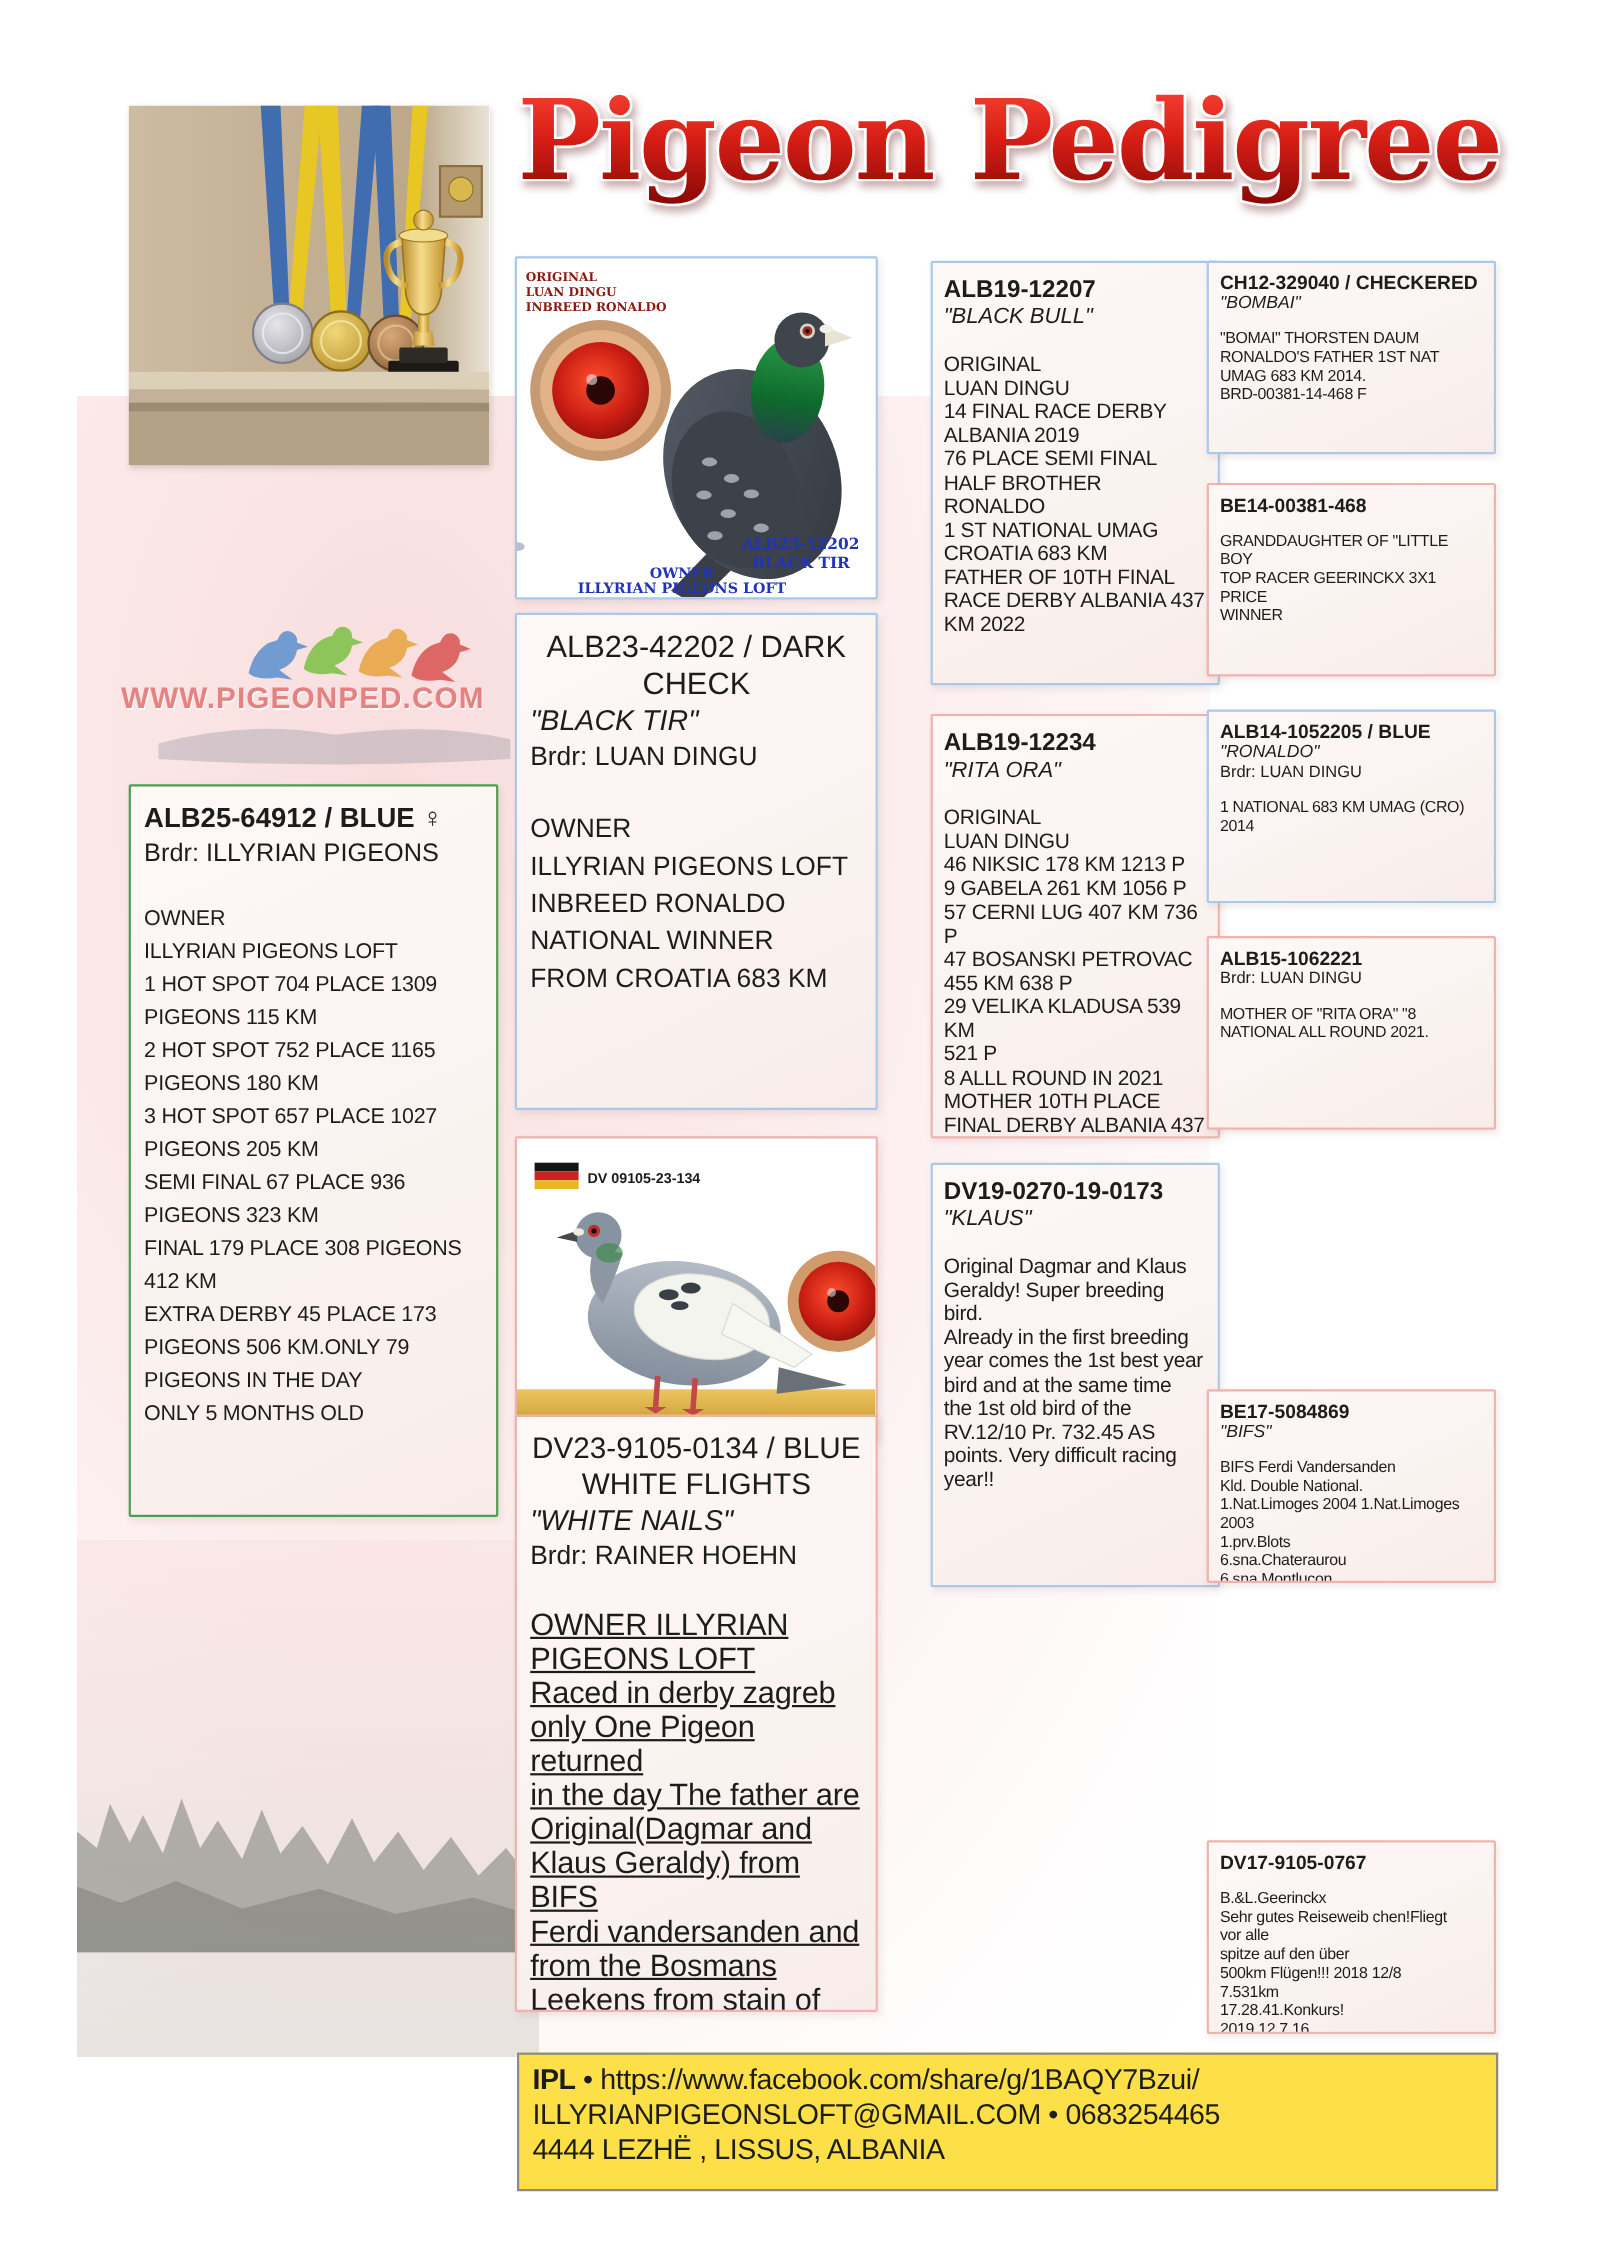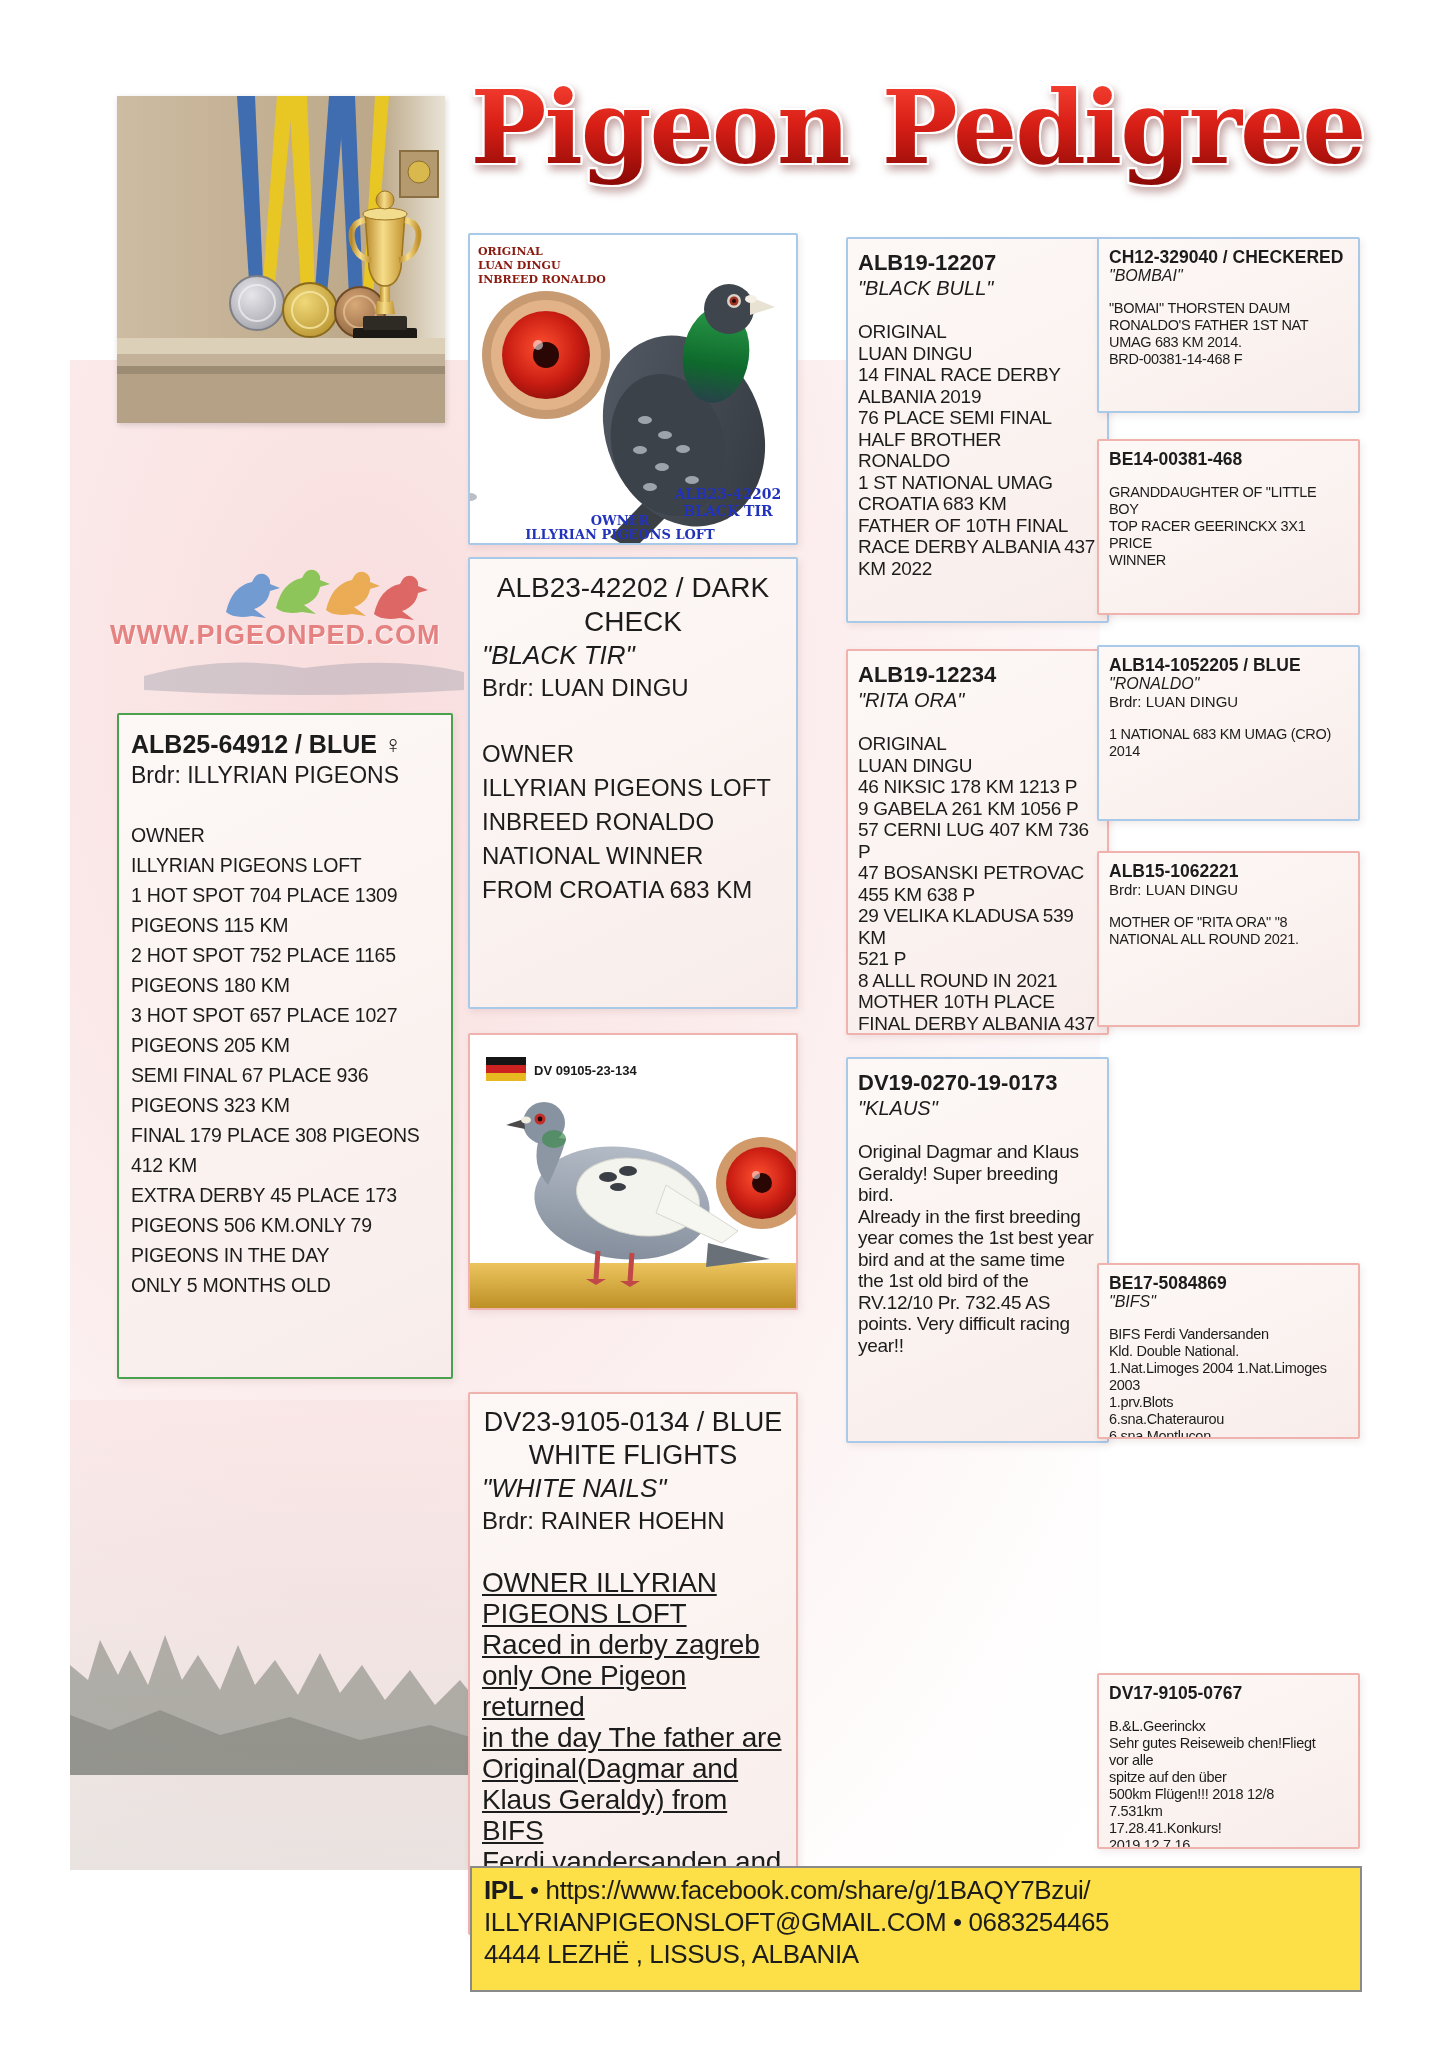--- a/index.html
+++ b/index.html
@@ -28,21 +28,21 @@
   
   .subject{left:117px;top:697px;width:336px;height:666px;padding:14px 12px;}
   .subject .ring{font-size:25px;font-weight:bold;line-height:31px;}
   .subject .brdr{font-size:23px;line-height:30px;}
   .subject .body{font-size:19.5px;line-height:30px;margin-top:30px;letter-spacing:-.2px;}
   
   .photobox{background:#fff;padding:0;}
   .photo1{left:468px;top:233px;width:330px;height:312px;}
   .photo2{left:468px;top:1033px;width:330px;height:277px;}
   .siretext{left:468px;top:557px;width:330px;height:452px;padding:12px 12px;}
-  .damtext{left:468px;top:1392px;width:330px;height:543px;padding:12px 12px;}
+  .damtext{left:468px;top:1286px;width:330px;height:543px;padding:12px 12px;}
   .col2 .ring{font-size:28px;font-weight:normal;line-height:34px;text-align:center;}
   .col2 .pname{font-size:26px;font-style:italic;line-height:33px;}
   .col2 .brdr{font-size:24px;line-height:32px;}
   .siretext .body{font-size:24px;line-height:34px;margin-top:33px;}
   .damtext .ring{font-size:27px;line-height:33px;}
   .damtext .body{font-size:28px;line-height:31px;margin-top:30px;letter-spacing:-.2px;text-decoration:underline;}
   
   .gp{left:820px;width:263px;height:386px;padding:11px 10px;margin-left:26px;}
   .gp .ring{font-size:22px;font-weight:bold;line-height:26px;}
   .gp .pname{font-size:20px;font-style:italic;line-height:24px;}

